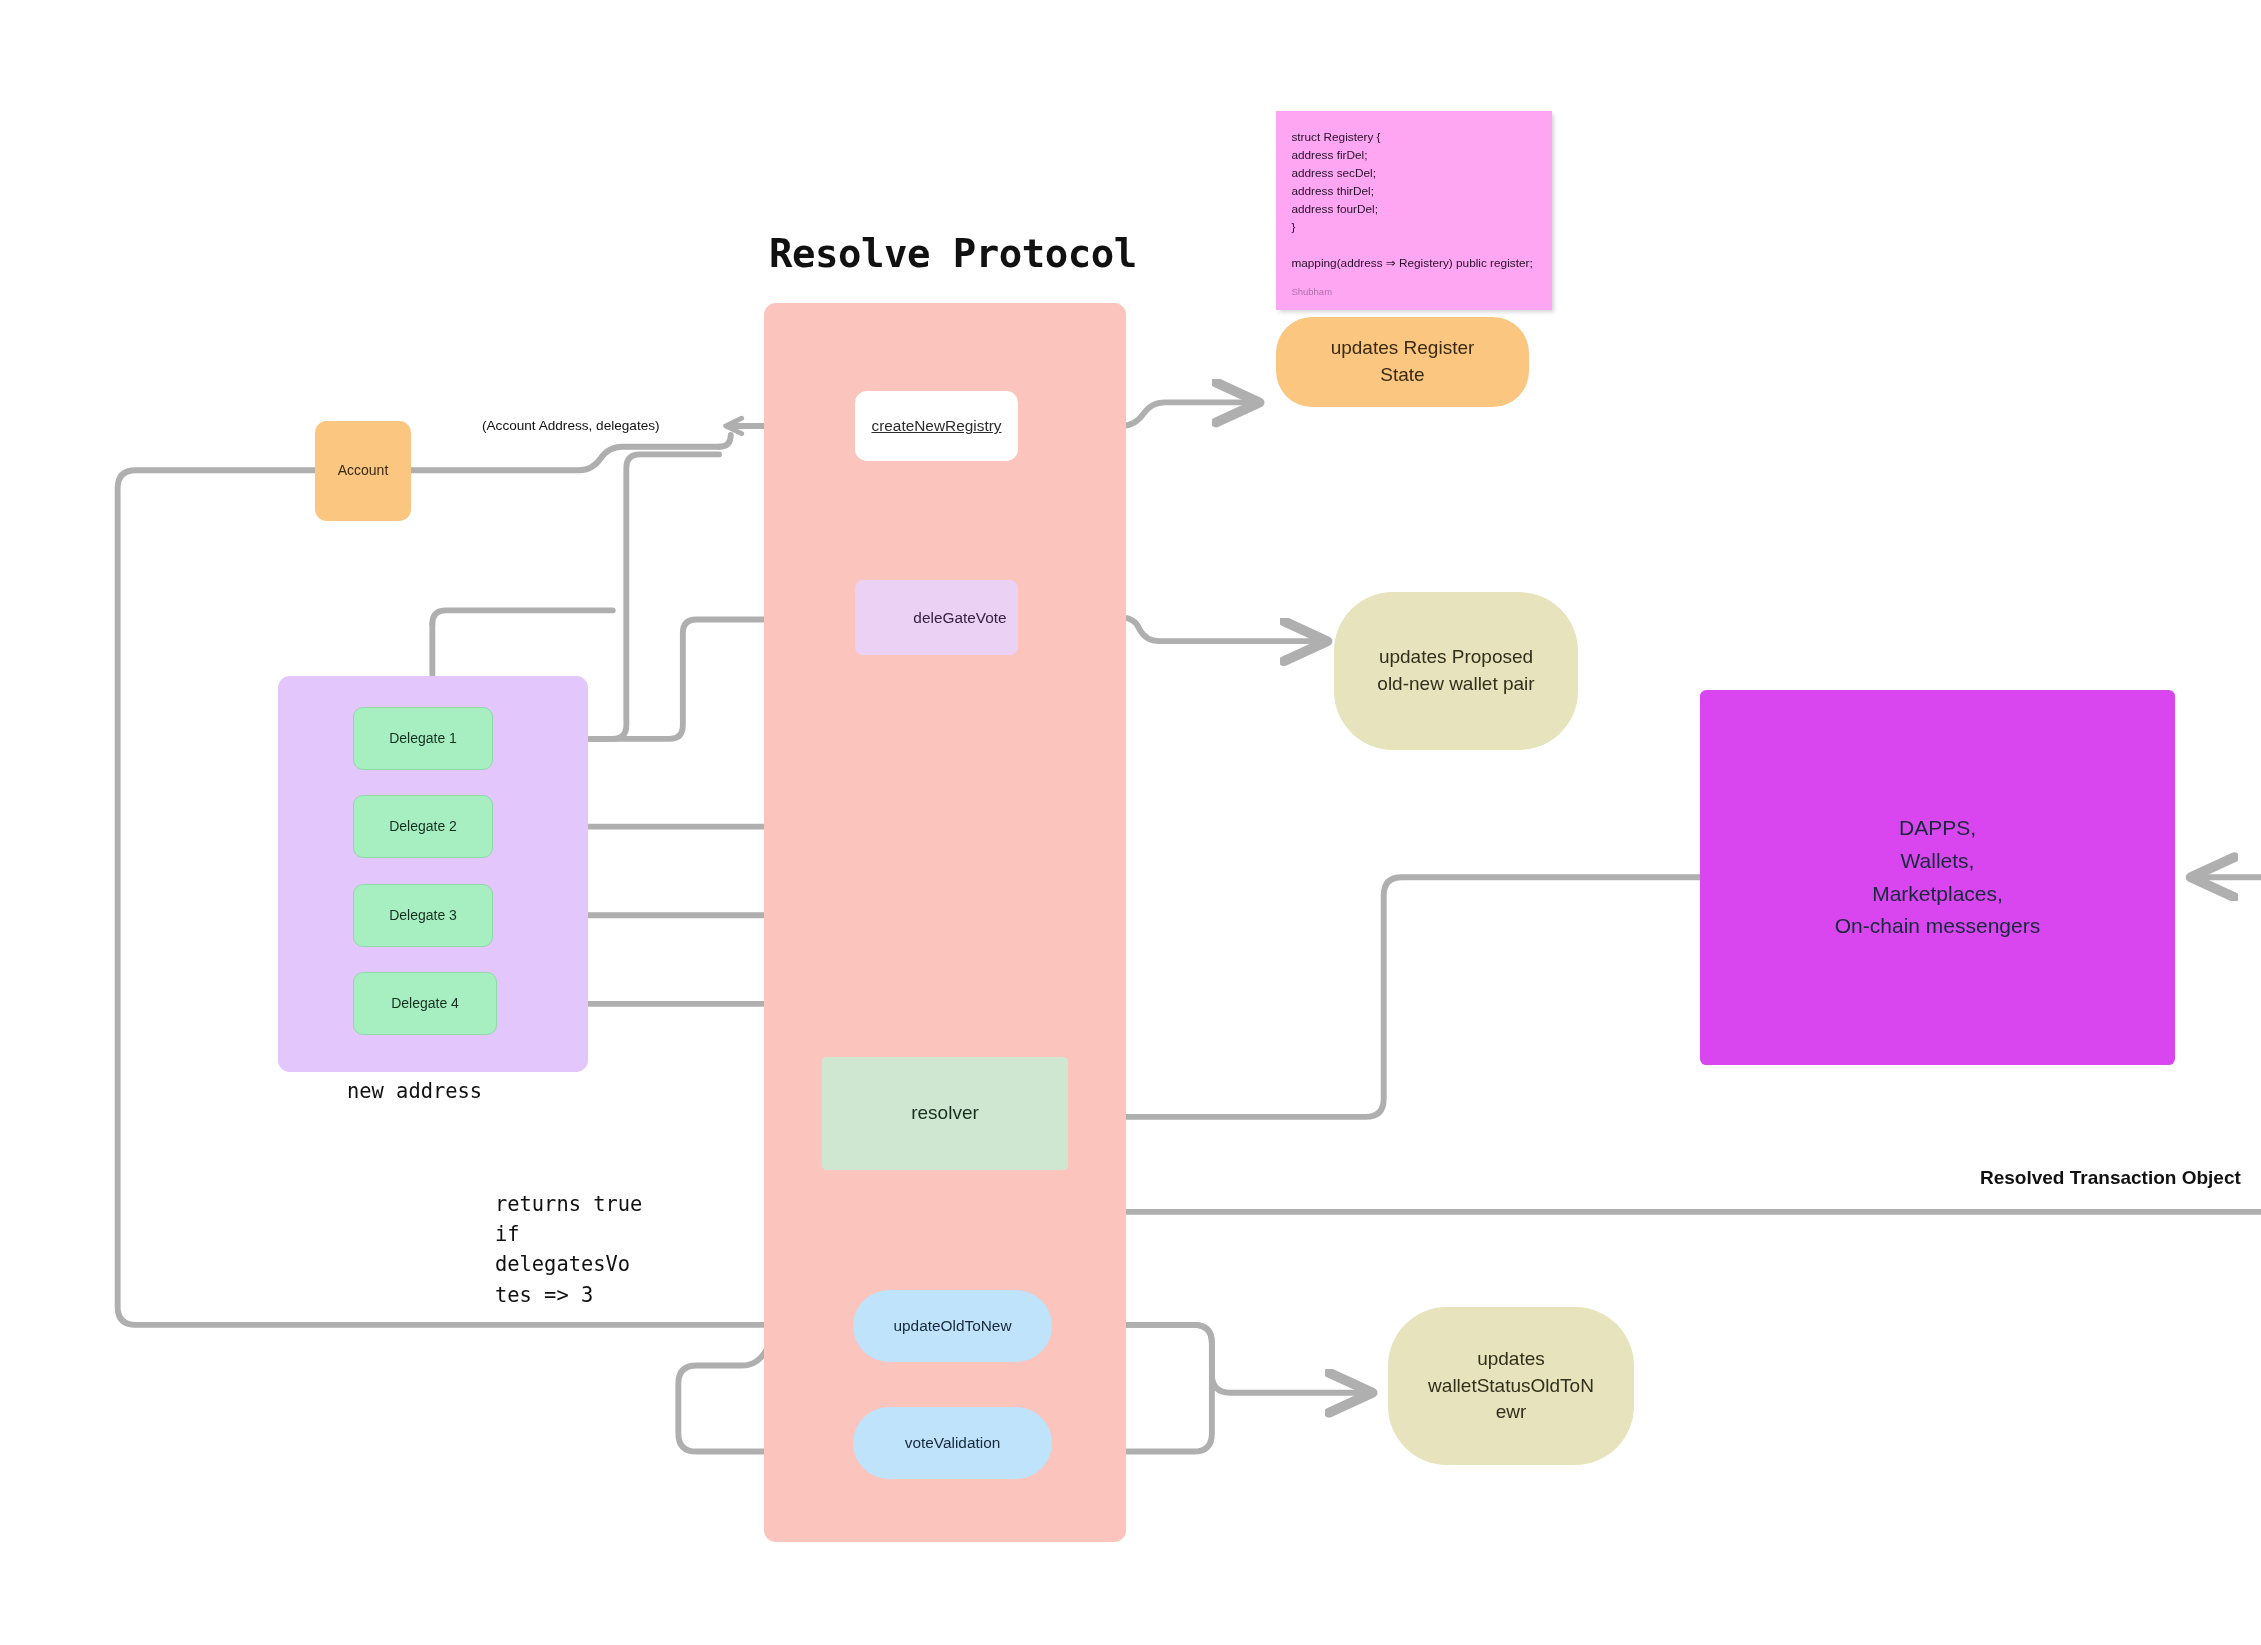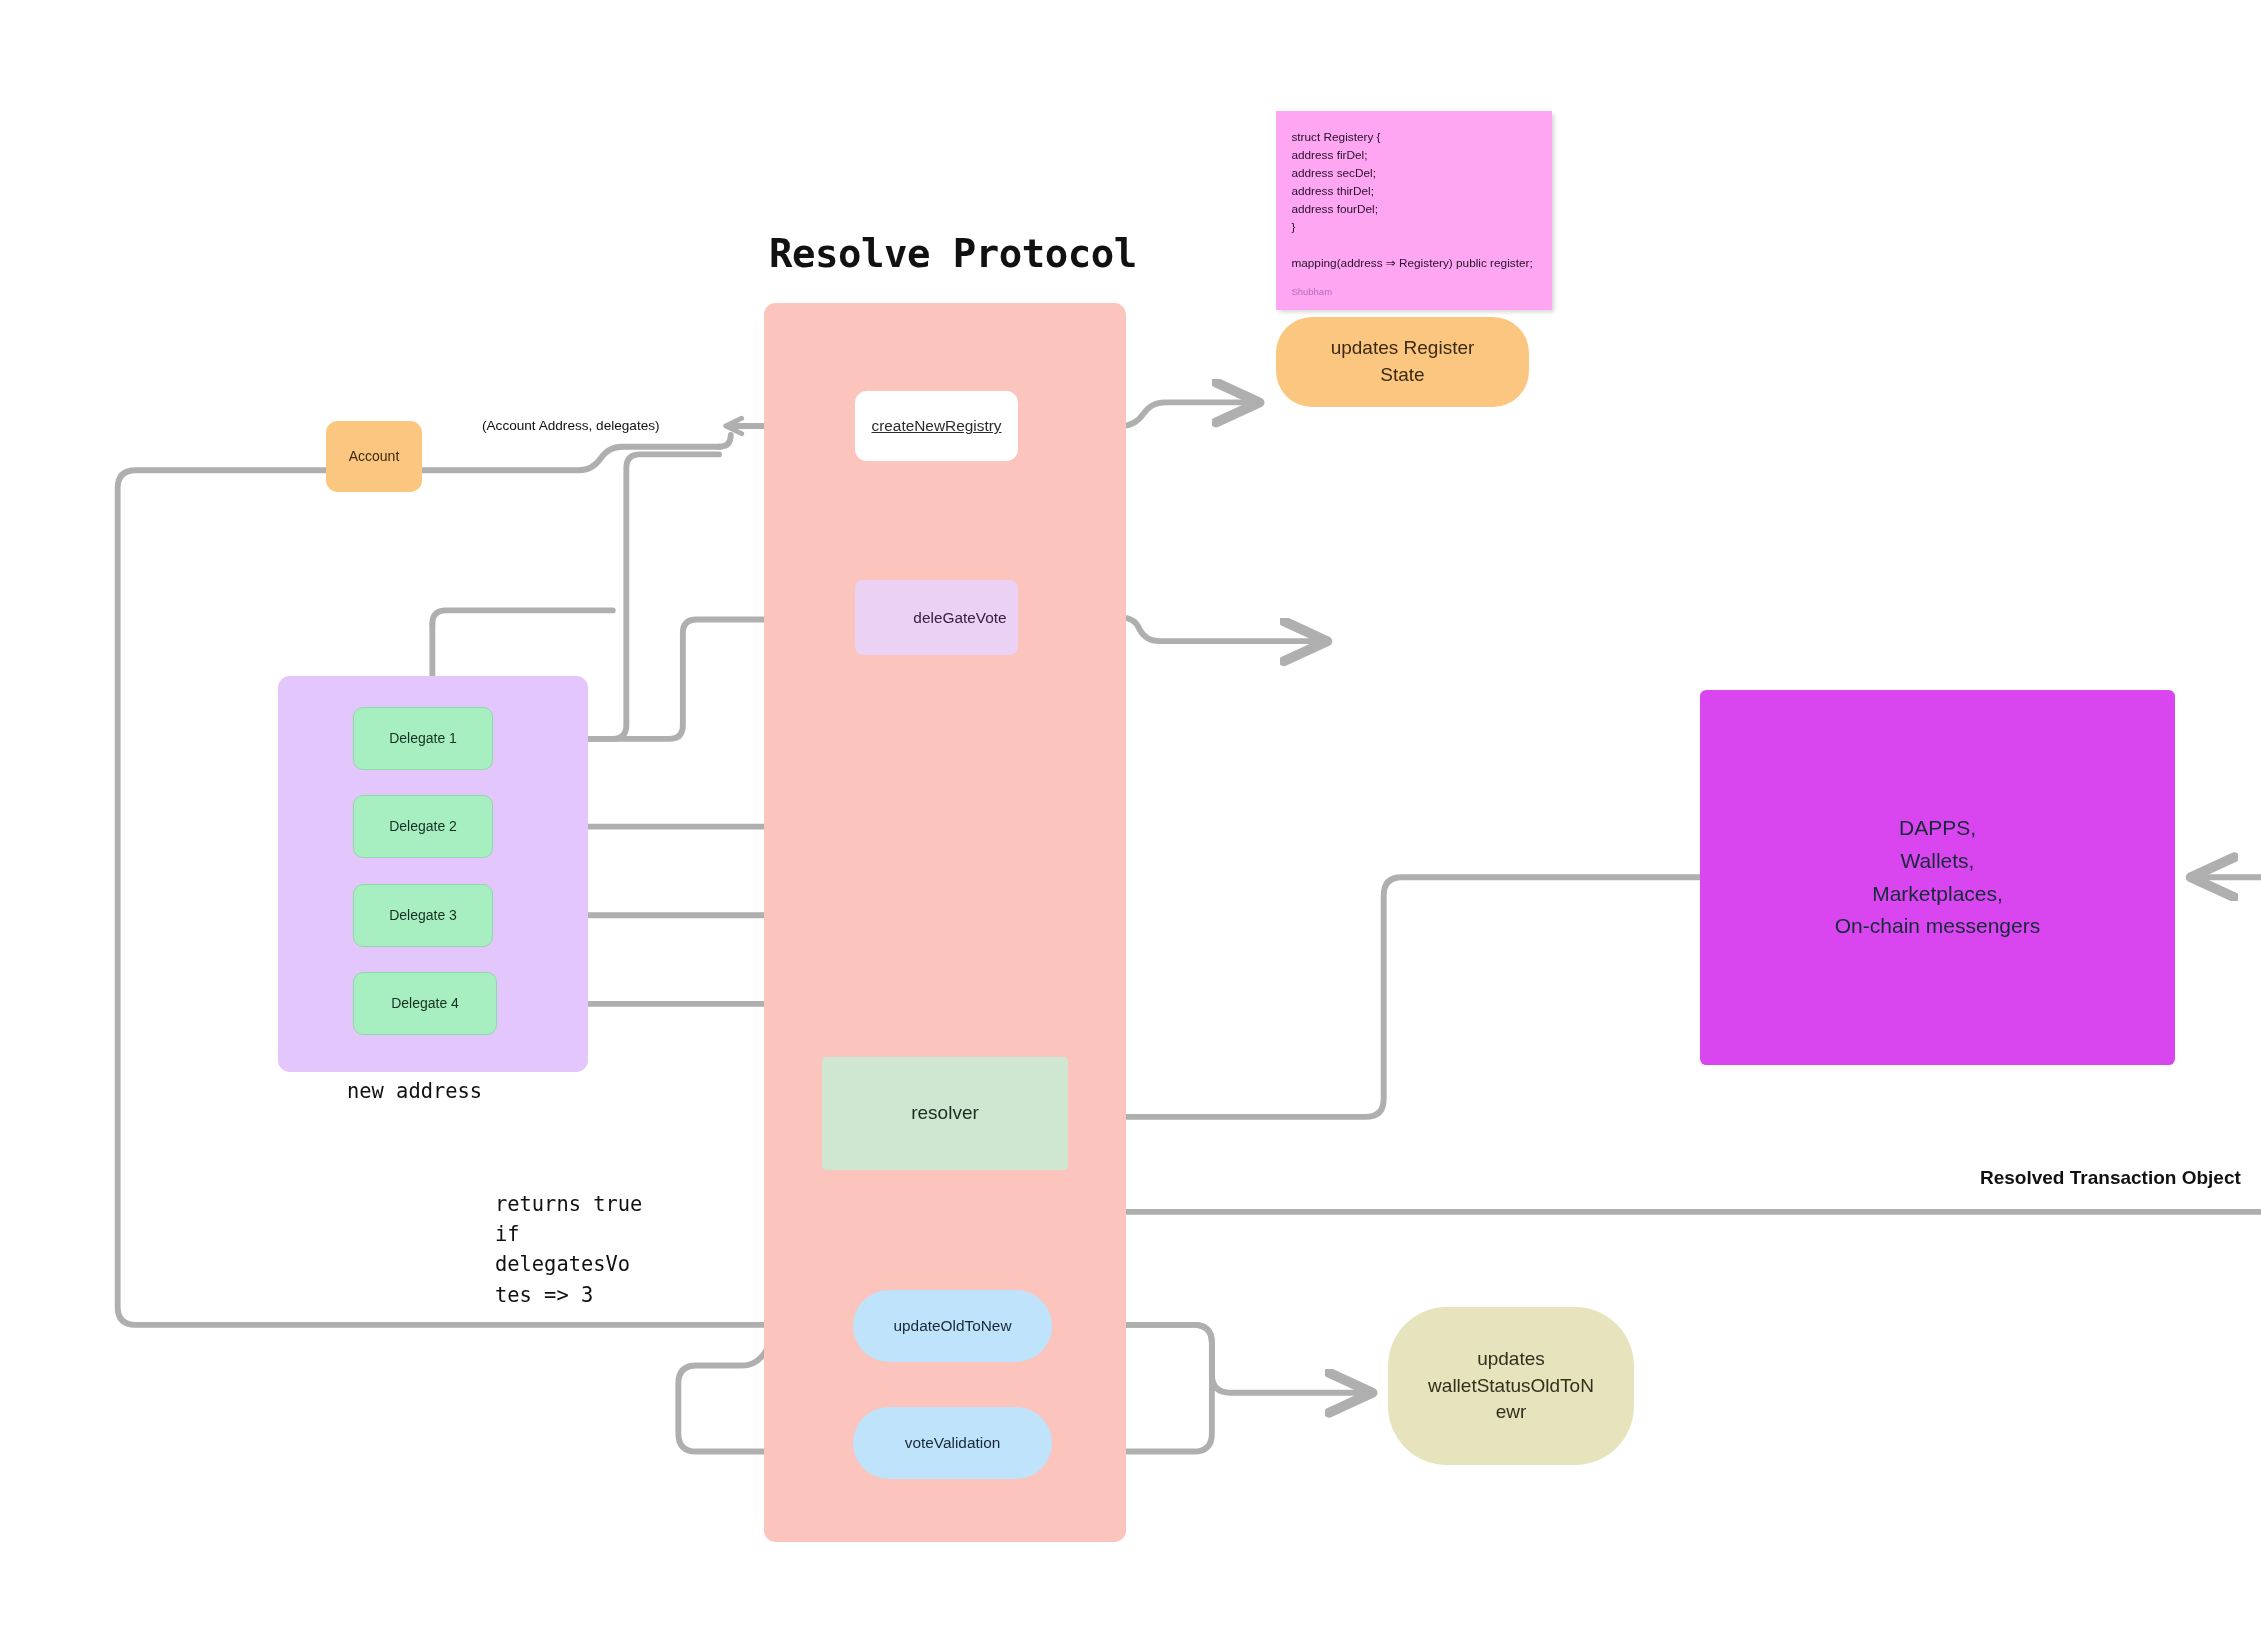--- a/index.html
+++ b/index.html
@@ -98,21 +98,21 @@
 address fourDel;
 }</div>
     <div class="code" style="position:absolute;left:15.4px;top:145px;font-size:11.8px;">mapping(address ⇒ Registery) public register;</div>
     <div class="sig" style="position:absolute;left:15.4px;top:175px;font-size:9.5px;">Shubham</div>
   </div>
 
   <div class="node protocol-band" style="left:764px;top:303px;width:362px;height:1239px;"></div>
 
   <div class="node delegate-group" style="left:278px;top:676px;width:310px;height:396px;"></div>
 
-  <div class="node sk-orange" style="left:326px;top:421px;width:96px;height:71px;">
+  <div class="node sk-orange" style="left:315px;top:421px;width:96px;height:100px;">
     <span class="lbl" style="font-size:14px;">Account</span>
   </div>
 
   <div class="ftext" style="left:482px;top:418px;font-size:13.6px;">(Account Address, delegates)</div>
 
   <div class="node sk-green" style="left:353px;top:707px;width:140px;height:63px;">
     <span class="lbl" style="font-size:14px;">Delegate 1</span>
   </div>
   <div class="node sk-green" style="left:353px;top:795px;width:140px;height:63px;">
     <span class="lbl" style="font-size:14px;">Delegate 2</span>
@@ -149,20 +149,24 @@
 
   <div class="node sk-blue-pill" style="left:853px;top:1407px;width:199px;height:72px;">
     <span class="lbl" style="font-size:15.4px;">voteValidation</span>
   </div>
 
   <div class="node sk-orange-pill" style="left:1276px;top:317px;width:253px;height:90px;">
     <span class="lbl" style="font-size:19px;">updates Register
 State</span>
   </div>
 
+  <div class="node sk-khaki" style="left:1334px;top:592px;width:244px;height:158px;">
+    <span class="lbl" style="font-size:19px;">updates Proposed
+old-new wallet pair</span>
+  </div>
 
   <div class="node sk-khaki" style="left:1388px;top:1307px;width:246px;height:158px;">
     <span class="lbl" style="font-size:19px;">updates
 walletStatusOldToN
 ewr</span>
   </div>
 
   <div class="node sk-blue" style="left:1700px;top:690px;width:475px;height:375px;">
     <span class="lbl" style="font-size:21px;line-height:1.55;">DAPPS,
 Wallets,

